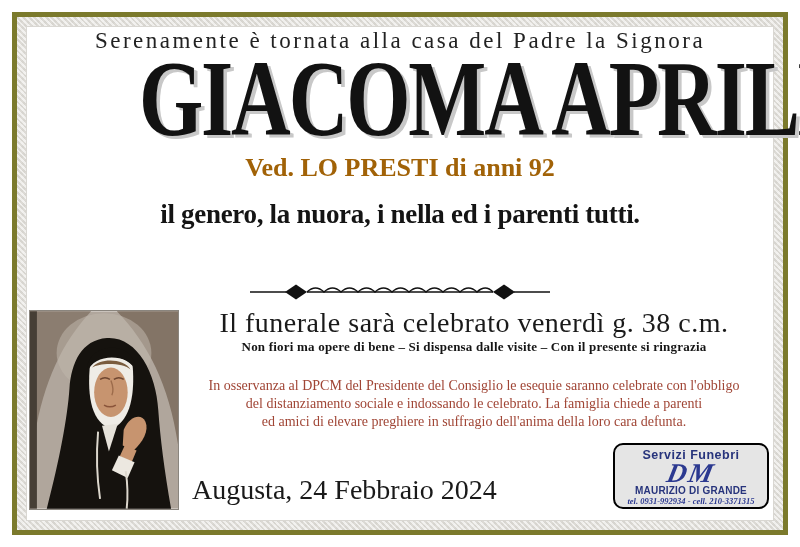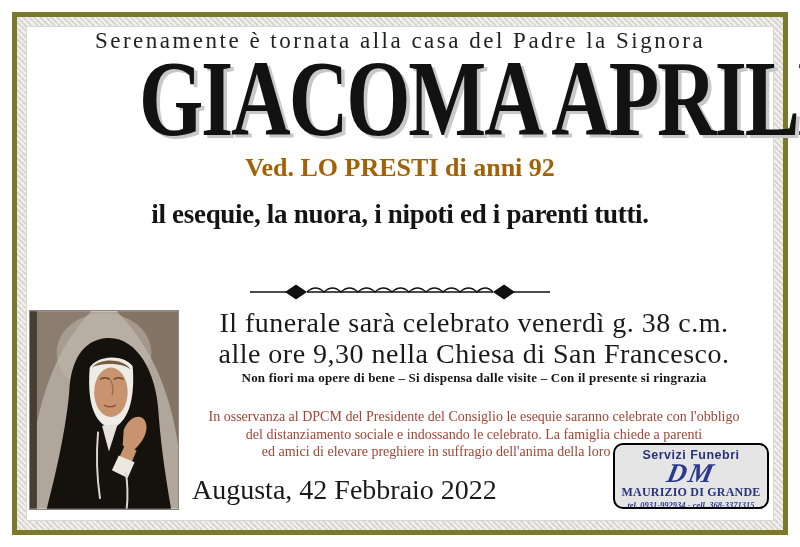--- a/index.html
+++ b/index.html
@@ -108,43 +108,43 @@
     letter-spacing: 0.5px; white-space: nowrap;
   }
   .logo-monogram {
     font-family: "Liberation Serif", serif;
     font-style: italic; font-weight: bold;
     font-size: 27px; line-height: 0.85; color: #2b3990;
     transform: skewX(-12deg);
     letter-spacing: 2px;
   }
   .logo-name {
-    font-size: 12px; font-weight: bold; color: #27347c;
-    letter-spacing: 0.2px; white-space: nowrap; font-family: Liberation Serif, serif;
+    font-size: 10px; font-weight: bold; color: #27347c;
+    letter-spacing: 0.2px; white-space: nowrap;
   }
   .logo-phones {
     font-family: "Liberation Serif", serif;
     font-size: 8.5px; font-style: italic; font-weight: bold;
     color: #2b3990; white-space: nowrap;
   }
 </style>
 </head>
 <body>
 
 <div class="poster-frame">
   <div class="poster-inner">
 
     <div class="intro-line">Serenamente è tornata alla casa del Padre la Signora</div>
 
     <div class="deceased-name">GIACOMA APRILE</div>
 
     <div class="subtitle">Ved. LO PRESTI di anni 92</div>
 
     <div class="announcement">
-      <div>il esequie, la nuora, i nipoti ed i parenti tutti.</div>
+      <div>il genero, la nuora, i nella ed i parenti tutti.</div>
     </div>
 
     <div class="divider-wrap">
       <svg width="300" height="18" viewBox="0 0 300 18" aria-hidden="true">
         <line x1="0" y1="9" x2="36" y2="9" stroke="#111" stroke-width="1.6"></line>
         <polygon points="46,1.5 57,9 46,16.5 35,9" fill="#111"></polygon>
         <line x1="57" y1="9" x2="243" y2="9" stroke="#111" stroke-width="1.4"></line>
         <path d="M57,9 q8.5,-8 17,0 q8.5,-8 17,0 q8.5,-8 17,0 q8.5,-8 17,0 q8.5,-8 17,0 q8.5,-8 17,0 q8.5,-8 17,0 q8.5,-8 17,0 q8.5,-8 17,0 q8.5,-8 17,0 q8.5,-8 16,0" fill="none" stroke="#111" stroke-width="1.6"></path>
         <polygon points="254,1.5 265,9 254,16.5 243,9" fill="#111"></polygon>
         <line x1="264" y1="9" x2="300" y2="9" stroke="#111" stroke-width="1.6"></line>
@@ -171,32 +171,31 @@
         <path d="M95,120 C101,106 113,103 117,112 C121,121 114,133 105,141 L94,136 Z" fill="#c7946f"></path>
         <path d="M96,136 l12,5 l-5,12 l-12,-6 Z" fill="#c7946f"></path>
         <path d="M90,146 l16,7 l-7,16 l-16,-8 Z" fill="#ece8e0"></path>
         <path d="M69,122 q-3,35 2,68" stroke="#dcd7cd" stroke-width="2" fill="none"></path>
         <path d="M97,162 q3,20 1,38" stroke="#dcd7cd" stroke-width="2" fill="none"></path>
       </svg>
     </div>
 
     <div class="lower-right">
       <div class="funeral-line">Il funerale sarà celebrato venerdì g. 38 c.m.</div>
-      <div class="funeral-line">alle ore 9,30 nella Chiesa di San Francesco.</div>
       <div class="notice-line">Non fiori ma opere di bene – Si dispensa dalle visite – Con il presente si ringrazia</div>
       <div class="covid-block">
         <div class="covid-line">In osservanza al DPCM del Presidente del Consiglio le esequie saranno celebrate con l'obbligo</div>
         <div class="covid-line">del distanziamento sociale e indossando le celebrato. La famiglia chiede a parenti</div>
         <div class="covid-line">ed amici di elevare preghiere in suffragio dell'anima della loro cara defunta.</div>
       </div>
     </div>
 
-    <div class="dateline">Augusta, 42 Febbraio 2022</div>
+    <div class="dateline">Augusta, 24 Febbraio 2024</div>
 
     <div class="logo-box">
       <div class="logo-header">Servizi Funebri</div>
       <div class="logo-monogram">DM</div>
       <div class="logo-name">MAURIZIO DI GRANDE</div>
-      <div class="logo-phones">tel. 0931-992934 - cell. 368-3371315</div>
+      <div class="logo-phones">tel. 0931-992934 - cell. 210-3371315</div>
     </div>
 
   </div>
 </div>
 
 </body></html>

